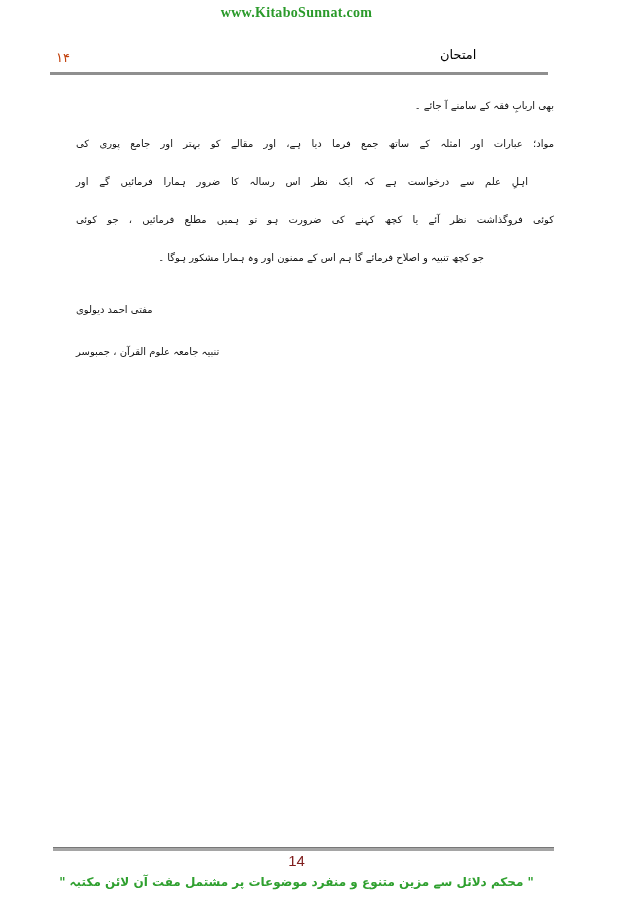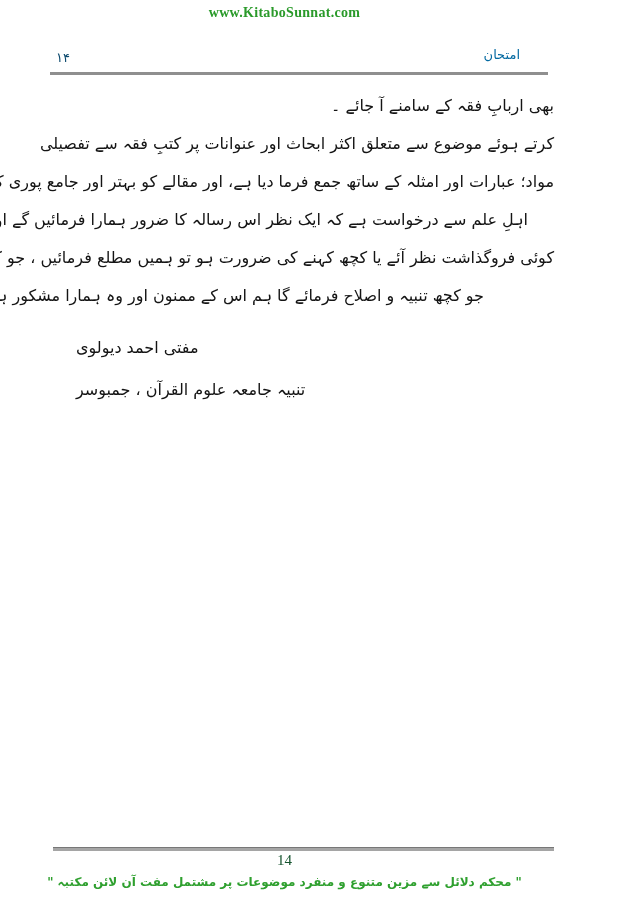--- a/index.html
+++ b/index.html
@@ -9,64 +9,65 @@
     --text:#141414;
   }
   html,body{margin:0;padding:0;background:#ffffff;}
   .page{
     position:relative;
     width:569px;height:900px;
     background:#ffffff;
     overflow:hidden;
     font-family:"DejaVu Sans",sans-serif;
     color:var(--text);
+    padding-left:24px;
   }
   .site-link{
     position:absolute;top:5px;left:0;width:100%;
     text-align:center;
     font-family:"Liberation Serif","DejaVu Serif",serif;
     font-weight:bold;font-size:14px;letter-spacing:.3px;
     color:var(--link-green);
   }
   .hdr-num{
     position:absolute;top:50px;left:56px;
-    font-size:13px;color:#0c4a6e;
+    font-size:13px;color:#c2410c;
   }
   .hdr-title{
-    position:absolute;top:47px;left:460px;width:60px;
-    text-align:right;font-size:13px;color:#0369a1;
+    position:absolute;top:47px;left:440px;width:60px;
+    text-align:left;font-size:13px;color:#000000;
     direction:rtl;
   }
   .hdr-rule{
     position:absolute;top:72px;left:50px;width:498px;height:3px;
     background:var(--rule-gray);
   }
   .body-text{
     position:absolute;top:87px;left:76px;width:478px;
     direction:rtl;
-    font-size:16px;line-height:38px;
+    font-size:10px;line-height:38px;
     color:var(--text);
   }
   .ln{white-space:nowrap;text-align:right;}
   .just{text-align:justify;text-align-last:justify;}
   .ind{padding-right:26px;}
   .off170{padding-right:170px;}
   .off70{padding-right:70px;text-align:right;}
   .sig{white-space:nowrap;text-align:left;line-height:42px;}
   .sig-name{margin-top:12px;padding-right:268px;}
   .sig-role{padding-right:220px;}
   .ftr-rule{
     position:absolute;top:847px;left:53px;width:501px;height:3px;
     background:#a5a5a5;border-top:1px solid #777;
   }
   .ftr-num{
     position:absolute;top:852px;left:0;width:100%;
     text-align:center;
-    font-family:Liberation Serif, serif;
-    font-size:15px;color:#14532d;
+    font-family:Liberation Sans, sans-serif;
+    font-size:15px;color:#7f1d1d;
   }
   .ftr-tagline{
     position:absolute;top:874px;left:0;width:100%;
     text-align:center;direction:rtl;
     font-size:12px;font-weight:bold;line-height:16px;
     color:var(--tagline-green);
   }
 </style>
 </head>
 <body>
@@ -76,21 +77,20 @@
   <div class="site-link">www.KitaboSunnat.com</div>
 
   <div class="hdr-num">۱۴</div>
 
   <div class="hdr-title">امتحان</div>
 
   <div class="hdr-rule"></div>
 
   <div class="body-text">
     <div class="ln">بھی اربابِ فقہ کے سامنے آ جائے ۔</div>
-    <div class="ln just">کرتے ہوئے موضوع سے متعلق اکثر ابحاث اور عنوانات پر کتبِ فقہ سے تفصیلی</div>
     <div class="ln just">مواد؛ عبارات اور امثلہ کے ساتھ جمع فرما دیا ہے، اور مقالے کو بہتر اور جامع پوری کی</div>
     <div class="ln just ind">اہلِ علم سے درخواست ہے کہ ایک نظر اس رسالہ کا ضرور ہمارا فرمائیں گے اور</div>
     <div class="ln just">کوئی فروگذاشت نظر آئے یا کچھ کہنے کی ضرورت ہو تو ہمیں مطلع فرمائیں ، جو کوئی</div>
     <div class="ln off70">جو کچھ تنبیہ و اصلاح فرمائے گا ہم اس کے ممنون اور وہ ہمارا مشکور ہوگا ۔</div>
 
     <div class="sig sig-name">مفتی احمد دیولوی</div>
     <div class="sig sig-role">تنبیہ جامعہ علوم القرآن ، جمبوسر</div>
   </div>
 
   <div class="ftr-rule"></div>

